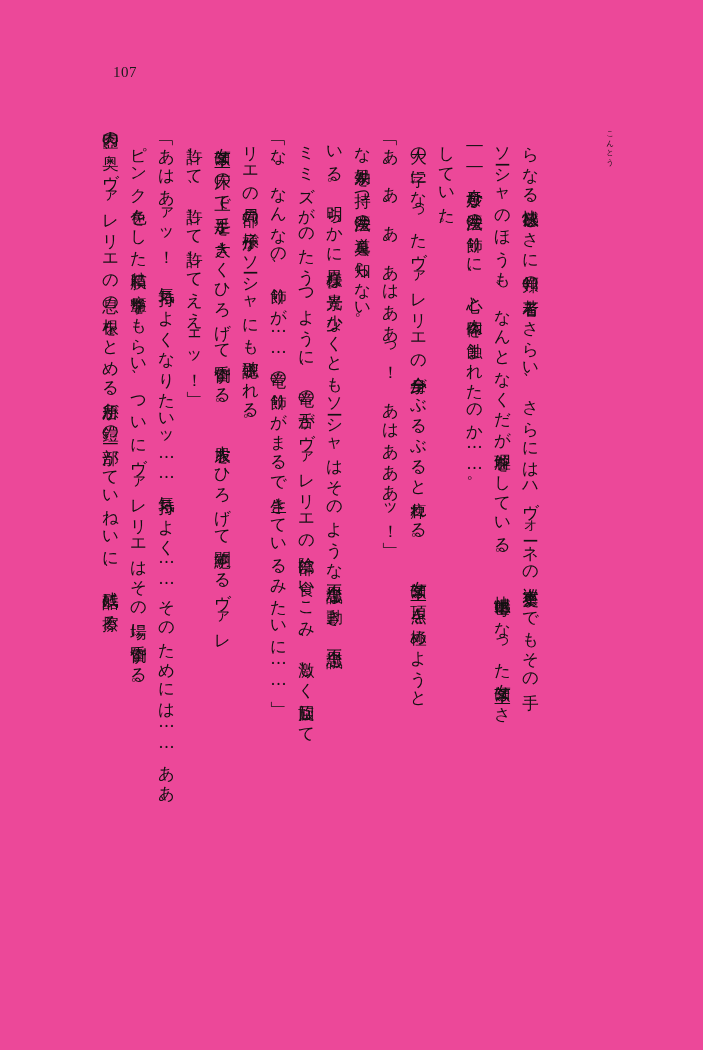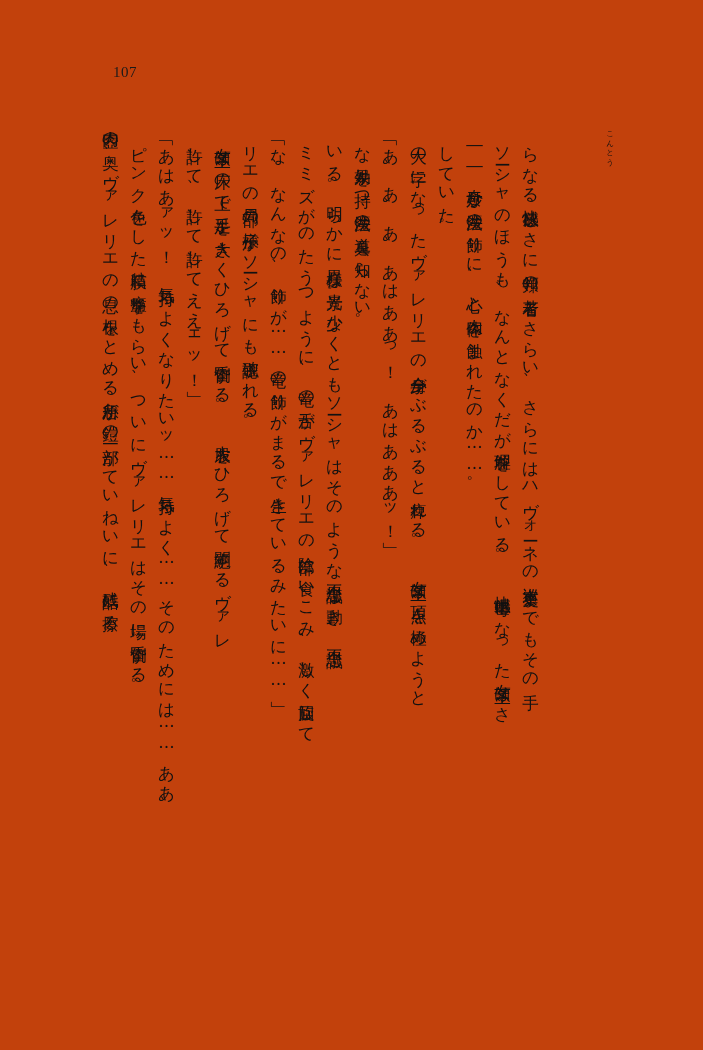--- a/index.html
+++ b/index.html
@@ -7,21 +7,21 @@
     padding: 0;
     background: #ffffff;
   }
   body {
     font-family: "Liberation Serif", "DejaVu Serif", serif;
   }
   .page {
     position: relative;
     width: 703px;
     height: 1050px;
-    background: #c2410c;
+    background: #ec4899;
     overflow: hidden;
   }
   .page-number {
     position: absolute;
     left: 113px;
     top: 64px;
     font-size: 15px;
     color: #1a1a1a;
     font-family: "Liberation Serif", "DejaVu Serif", serif;
     letter-spacing: 0.5px;

